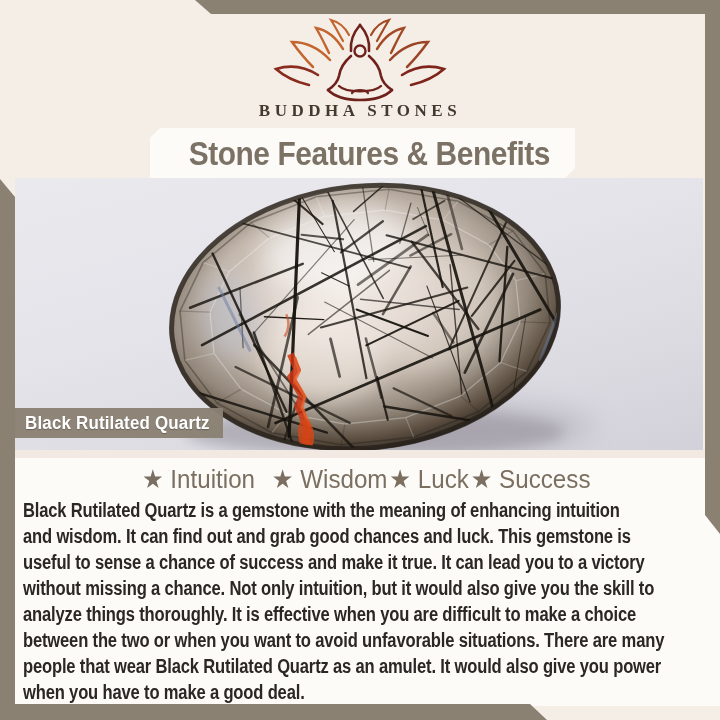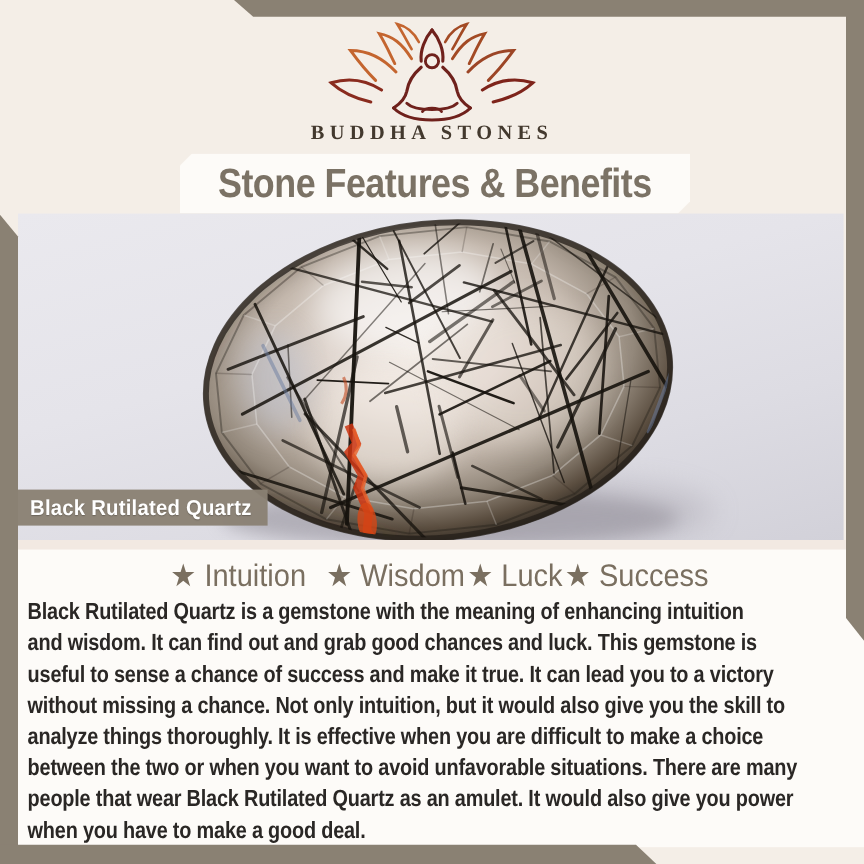--- a/index.html
+++ b/index.html
@@ -14,21 +14,21 @@
   .brand-name{
     position:absolute;left:0;top:101px;width:720px;text-align:center;
     font-family:"Liberation Serif","DejaVu Serif",serif;
     font-size:17px;font-weight:700;letter-spacing:4.5px;color:#43392e;
   }
   
   .title-band{
     position:absolute;left:150px;top:128px;width:425px;height:50px;
     background:#fdfbf8;
     clip-path:polygon(10px 0,100% 0,100% calc(100% - 10px),calc(100% - 10px) 100%,0 100%,0 10px);
-    display:flex;align-items:center;justify-content:center;
+    display:flex;align-items:center;justify-content:flex-end;
   }
   .title-band span{
     font-size:34px;font-weight:700;color:#7b7265;white-space:nowrap;
     transform:scaleX(.88);letter-spacing:-.5px;
   }
   
   .photo{
     position:absolute;left:15px;top:178px;width:688px;height:272px;
     background:linear-gradient(165deg,#eae9ee 0%,#e5e4ea 40%,#dddce3 70%,#d2d1d9 100%);
   }

